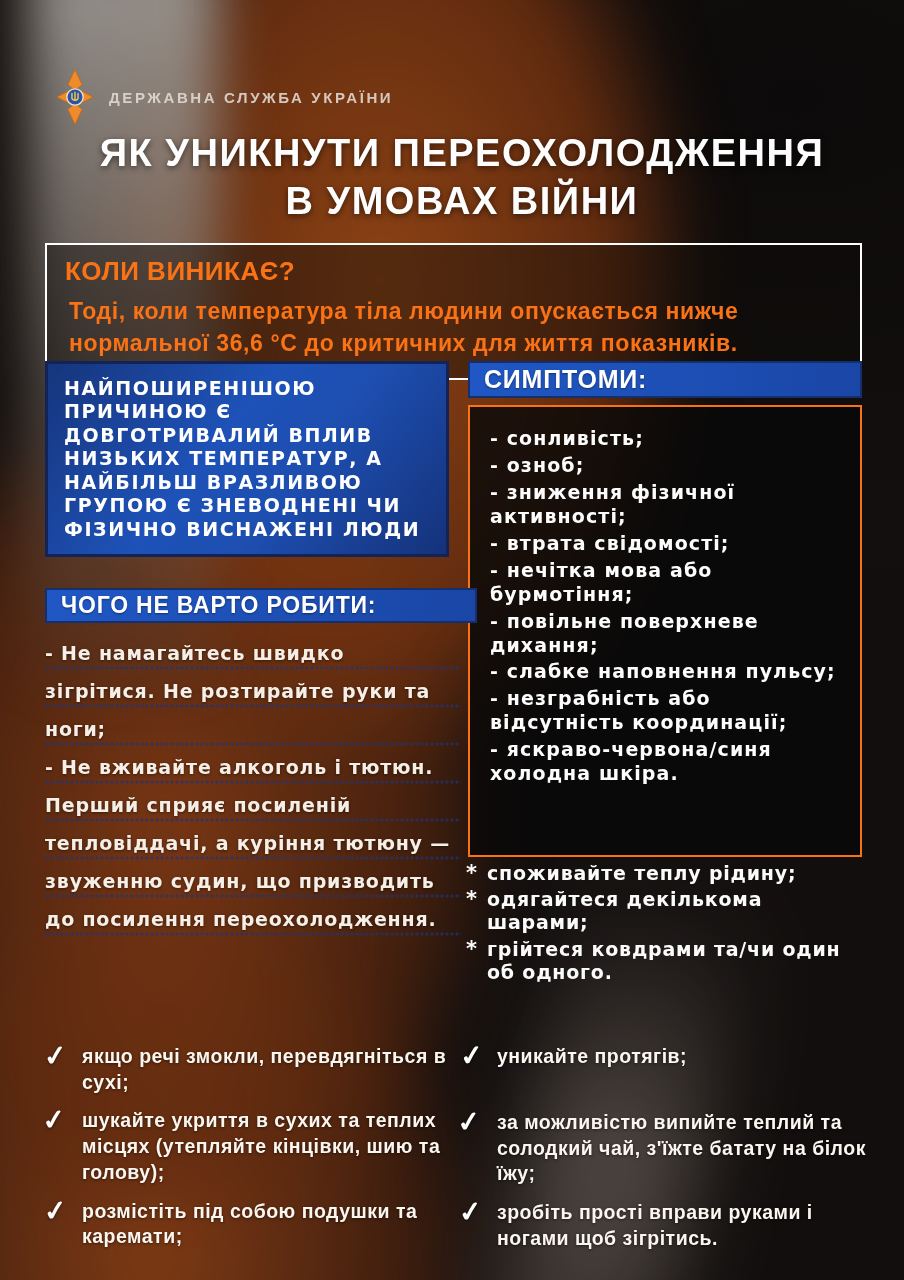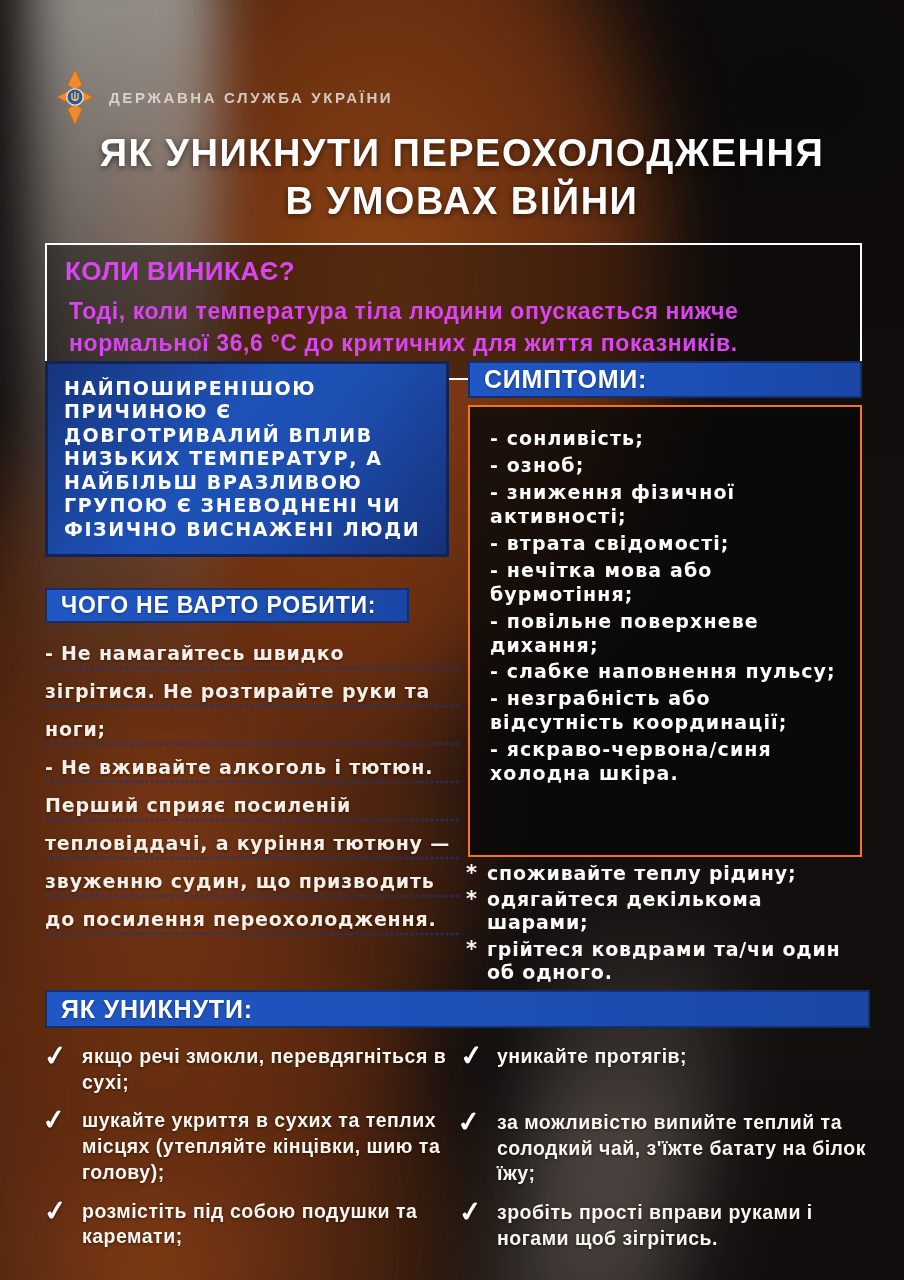--- a/index.html
+++ b/index.html
@@ -44,21 +44,21 @@
   
   .title{
     position:absolute;left:60px;right:40px;top:130px;margin:0;
     text-align:center;color:#fdfdfd;font-weight:bold;font-size:38px;
     letter-spacing:1.5px;line-height:1.26;text-shadow:0 2px 6px rgba(0,0,0,.55);
   }
   
   .when-box{
     position:absolute;left:45px;right:42px;top:243px;box-sizing:border-box;
     border:2px solid #fff;background:rgba(14,11,10,.42);
-    padding:11px 18px 15px;color:#d946ef;
+    padding:11px 18px 15px;color:#f97316;
   }
   .when-box h2{margin:0 0 9px;font-size:26px;letter-spacing:.5px;}
   .when-box p{margin:4px;font-size:23px;font-weight:bold;letter-spacing:.6px;line-height:1.38;}
   
   .cause-box{
     position:absolute;left:45px;top:361px;width:404px;height:196px;box-sizing:border-box;
     border:3px solid #122457;
     background:linear-gradient(128deg,#16357c 0%,#1e52b8 42%,#1d4eb0 62%,#15327a 100%);
     padding:16px 16px;color:#fff;
     display:flex;align-items:center;
@@ -69,21 +69,21 @@
   }
   
   .bar{
     position:absolute;box-sizing:border-box;display:flex;align-items:center;
     background:linear-gradient(90deg,#2057c4 0%,#1d4fb5 55%,#1a46a6 100%);
     border:2px solid #132f6e;
     color:#fff;font-weight:bold;letter-spacing:.8px;
     padding:0 14px;text-shadow:0 1px 2px rgba(0,0,0,.4);
   }
   .sym-bar{left:468px;right:42px;top:361px;height:37px;font-size:25px;}
-  .dont-bar{left:45px;top:588px;width:364px;height:35px;font-size:23px;}
+  .dont-bar{left:45px;top:588px;width:432px;height:35px;font-size:23px;}
   .avoid-bar{left:45px;right:34px;top:990px;height:38px;font-size:25px;}
   
   .sym-box{
     position:absolute;left:468px;right:42px;top:405px;height:452px;box-sizing:border-box;
     border:2px solid #f97316;background:rgba(8,8,8,.82);
     padding:20px 10px 10px 20px;overflow:hidden;
   }
   .sym-item{
     font-family:"DejaVu Sans",sans-serif;font-weight:bold;color:#fdfdfd;
     font-size:19px;letter-spacing:1.1px;line-height:1.26;margin-bottom:3px;
@@ -192,23 +192,20 @@
     <div class="tip">
       <span class="ast">*</span>
       <span>одягайтеся декількома шарами;</span>
     </div>
     <div class="tip">
       <span class="ast">*</span>
       <span>грійтеся ковдрами та/чи один об одного.</span>
     </div>
   </section>
 
-  <div class="bar avoid-bar">
-    <span>ЯК УНИКНУТИ:</span>
-  </div>
 
   <section class="avoid-col avoid-left">
     <div class="check-item">
       <span class="check">✓</span>
       <span>якщо речі змокли, перевдягніться в сухі;</span>
     </div>
     <div class="check-item">
       <span class="check">✓</span>
       <span>шукайте укриття в сухих та теплих місцях (утепляйте кінцівки, шию та голову);</span>
     </div>

